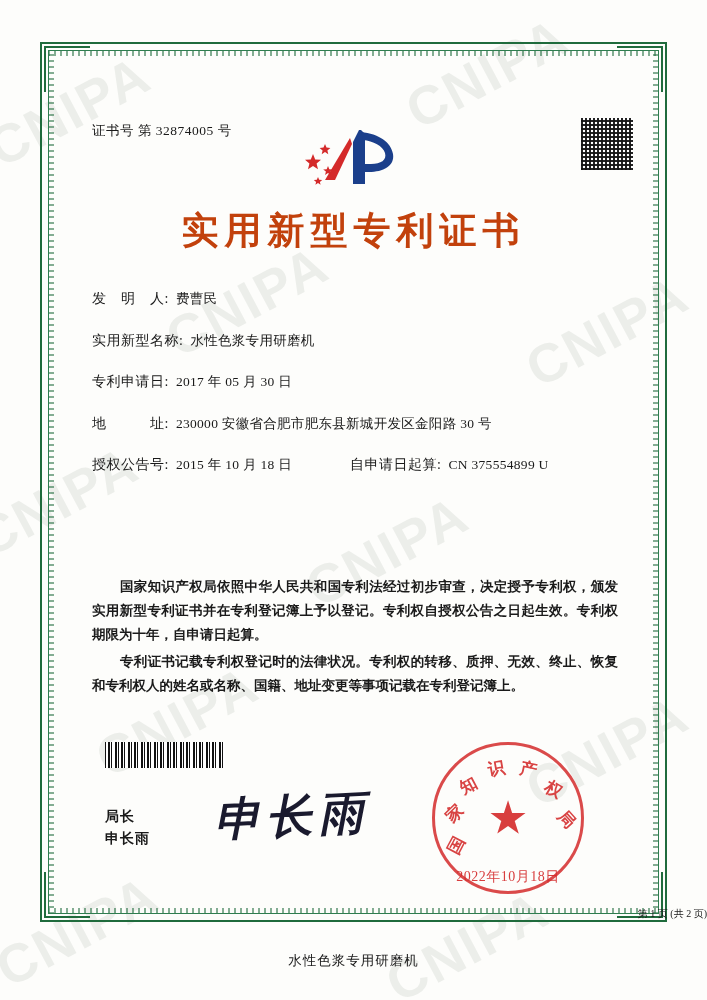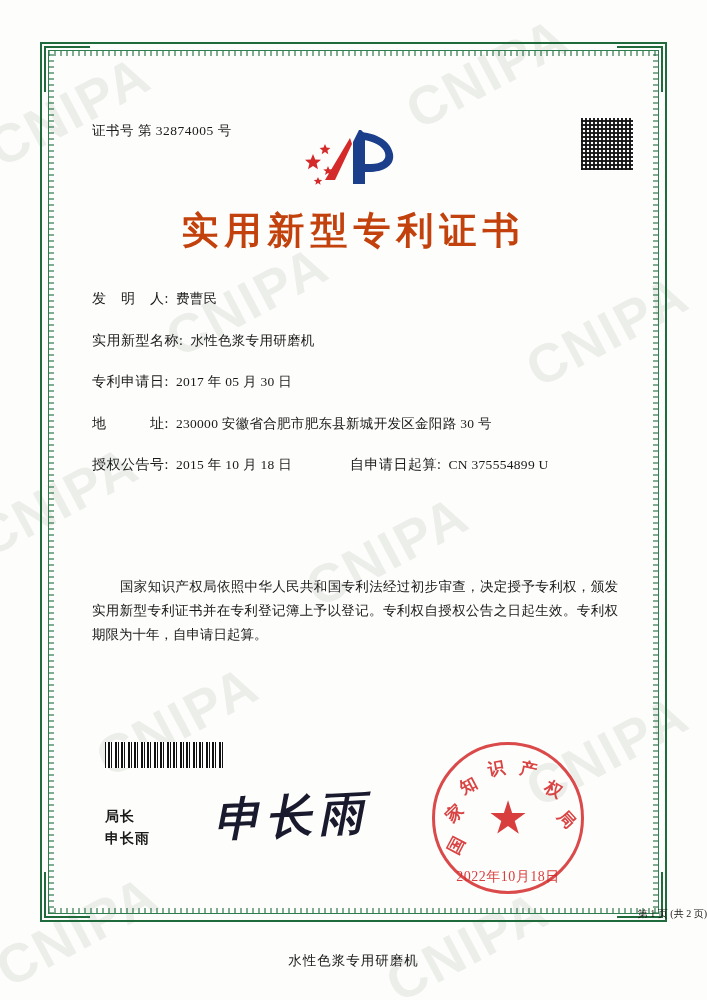--- a/index.html
+++ b/index.html
@@ -179,20 +179,21 @@
     left: 92px;
     top: 575px;
     width: 526px;
     font-size: 13.5px;
     line-height: 24px;
     text-align: justify;
   }
   .paras p {
     margin: 0 0 3px 0;
     text-indent: 28px;
+    font-weight: bold;
   }
 
   
   .barcode {
     position: absolute;
     left: 105px;
     top: 742px;
     width: 120px;
     height: 26px;
     background-image: repeating-linear-gradient(90deg,
@@ -351,20 +352,21 @@
       <span class="val">2015 年 10 月 18 日</span>
       <span class="half-right">
         <span class="lbl">自申请日起算:</span>
         <span class="val">CN 375554899 U</span>
       </span>
     </div>
   </div>
 
   <div class="paras">
     <p>国家知识产权局依照中华人民共和国专利法经过初步审查，决定授予专利权，颁发实用新型专利证书并在专利登记簿上予以登记。专利权自授权公告之日起生效。专利权期限为十年，自申请日起算。</p>
+    <p>专利证书记载专利权登记时的法律状况。专利权的转移、质押、无效、终止、恢复和专利权人的姓名或名称、国籍、地址变更等事项记载在专利登记簿上。</p>
   </div>
 
   <div class="barcode"></div>
 
   <div class="sig-labels">
     <div>局长</div>
     <div>申长雨</div>
   </div>
 
   <div class="signature">申长雨</div>

